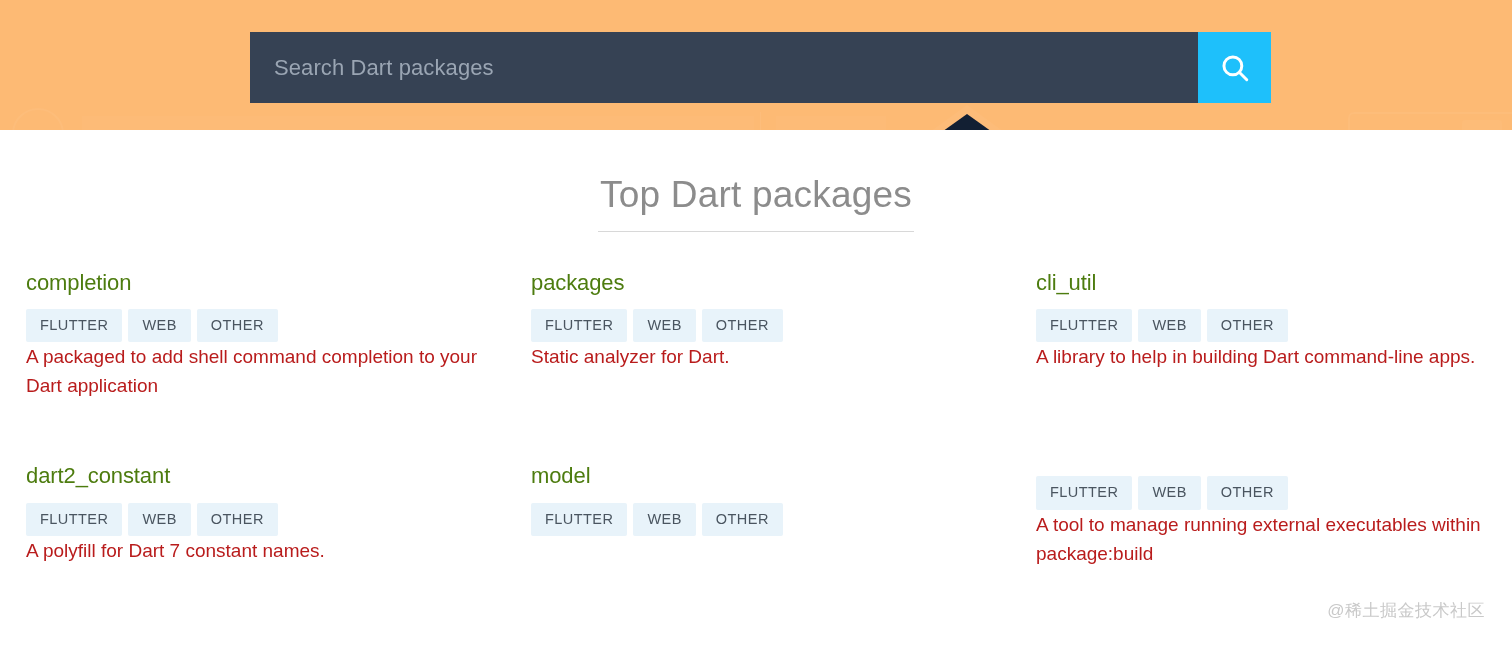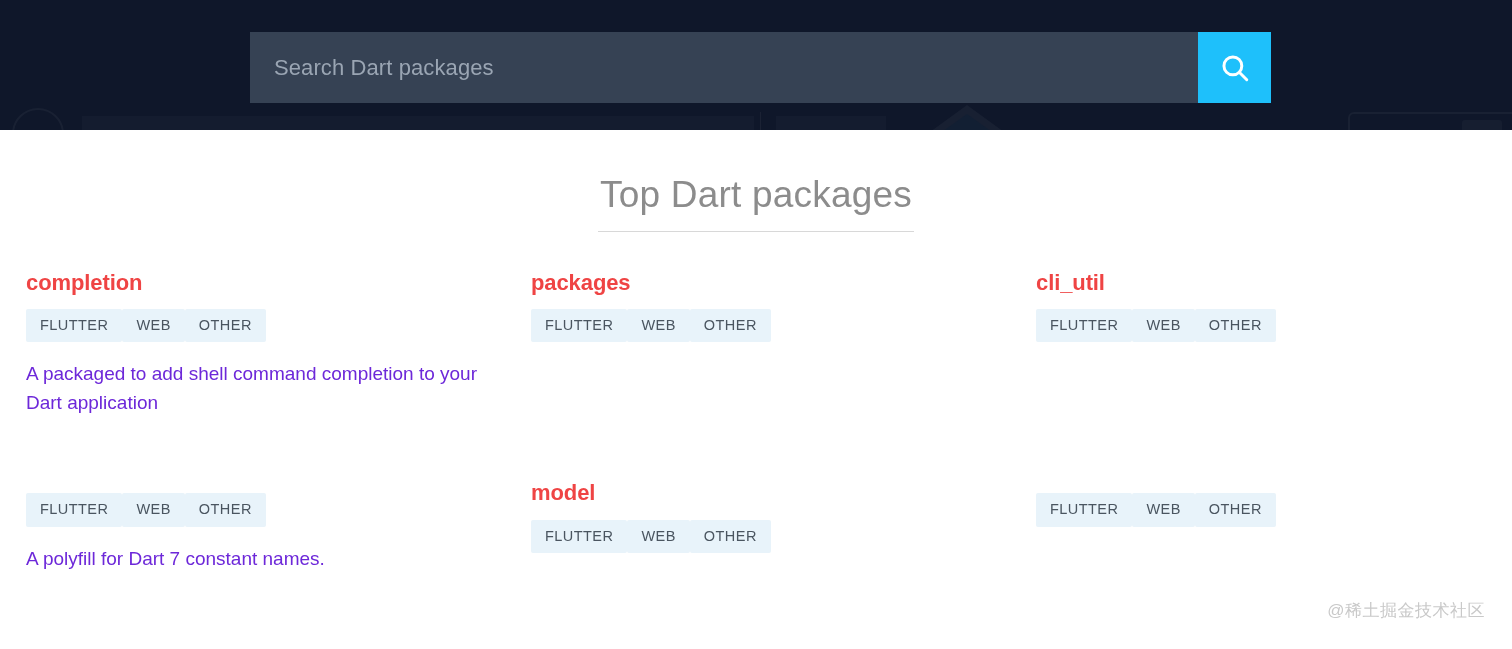--- a/index.html
+++ b/index.html
@@ -12,21 +12,21 @@
     background: #ffffff;
     font-family: "Liberation Sans", sans-serif;
     -webkit-font-smoothing: antialiased;
   }
 
   
   .site-header {
     position: relative;
     width: 1512px;
     height: 130px;
-    background: #0f172a;
+    background: #fdba74;
     overflow: hidden;
   }
 
   
   .hero-deco {
     position: absolute;
     left: 0;
     top: 0;
     width: 1512px;
     height: 130px;
@@ -165,47 +165,47 @@
   }
   .package-card {
     padding-right: 28px;
     padding-bottom: 12px;
   }
   .package-card:nth-child(n+4) { padding-top: 51px; }
 
   .pkg-name {
     display: inline-block;
     font-size: 22px;
-    font-weight: bold;
-    color: #ef4444;
+    font-weight: normal;
+    color: #4d7c0f;
     text-decoration: none;
     line-height: 1.2;
     letter-spacing: -0.1px;
   }
 
   .pkg-tags {
     display: flex;
+    gap: 6px;
     margin-top: 13px;
   }
   .pkg-tag {
     background: #e8f3fa;
     color: #4a5560;
     font-size: 14.5px;
     letter-spacing: 0.45px;
     line-height: 1;
     padding: 9px 14px 10px 14px;
     border-radius: 2px;
     white-space: nowrap;
   }
 
   .pkg-desc {
-    margin-top: 17px;
     font-size: 19px;
     line-height: 29px;
-    color: #6d28d9;
+    color: #b91c1c;
     max-width: 470px;
   }
 
   
   .watermark {
     position: absolute;
     right: 27px;
     bottom: 27px;
     font-size: 17px;
     color: #c9c9c9;
@@ -262,32 +262,35 @@
       <p class="pkg-desc">A packaged to add shell command completion to your Dart application</p>
     </article>
 
     <article class="package-card">
       <a class="pkg-name" href="#">packages</a>
       <div class="pkg-tags">
         <span class="pkg-tag">FLUTTER</span>
         <span class="pkg-tag">WEB</span>
         <span class="pkg-tag">OTHER</span>
       </div>
+      <p class="pkg-desc">Static analyzer for Dart.</p>
     </article>
 
     <article class="package-card">
       <a class="pkg-name" href="#">cli_util</a>
       <div class="pkg-tags">
         <span class="pkg-tag">FLUTTER</span>
         <span class="pkg-tag">WEB</span>
         <span class="pkg-tag">OTHER</span>
       </div>
-    </article>
-
-    <article class="package-card">
+      <p class="pkg-desc">A library to help in building Dart command-line apps.</p>
+    </article>
+
+    <article class="package-card">
+      <a class="pkg-name" href="#">dart2_constant</a>
       <div class="pkg-tags">
         <span class="pkg-tag">FLUTTER</span>
         <span class="pkg-tag">WEB</span>
         <span class="pkg-tag">OTHER</span>
       </div>
       <p class="pkg-desc">A polyfill for Dart 7 constant names.</p>
     </article>
 
     <article class="package-card">
       <a class="pkg-name" href="#">model</a>
@@ -297,19 +300,20 @@
         <span class="pkg-tag">OTHER</span>
       </div>
     </article>
 
     <article class="package-card">
       <div class="pkg-tags">
         <span class="pkg-tag">FLUTTER</span>
         <span class="pkg-tag">WEB</span>
         <span class="pkg-tag">OTHER</span>
       </div>
+      <p class="pkg-desc">A tool to manage running external executables within package:build</p>
     </article>
 
   </section>
 
   <div class="watermark">@稀土掘金技术社区</div>
 
 </main>
 
 </body></html>

